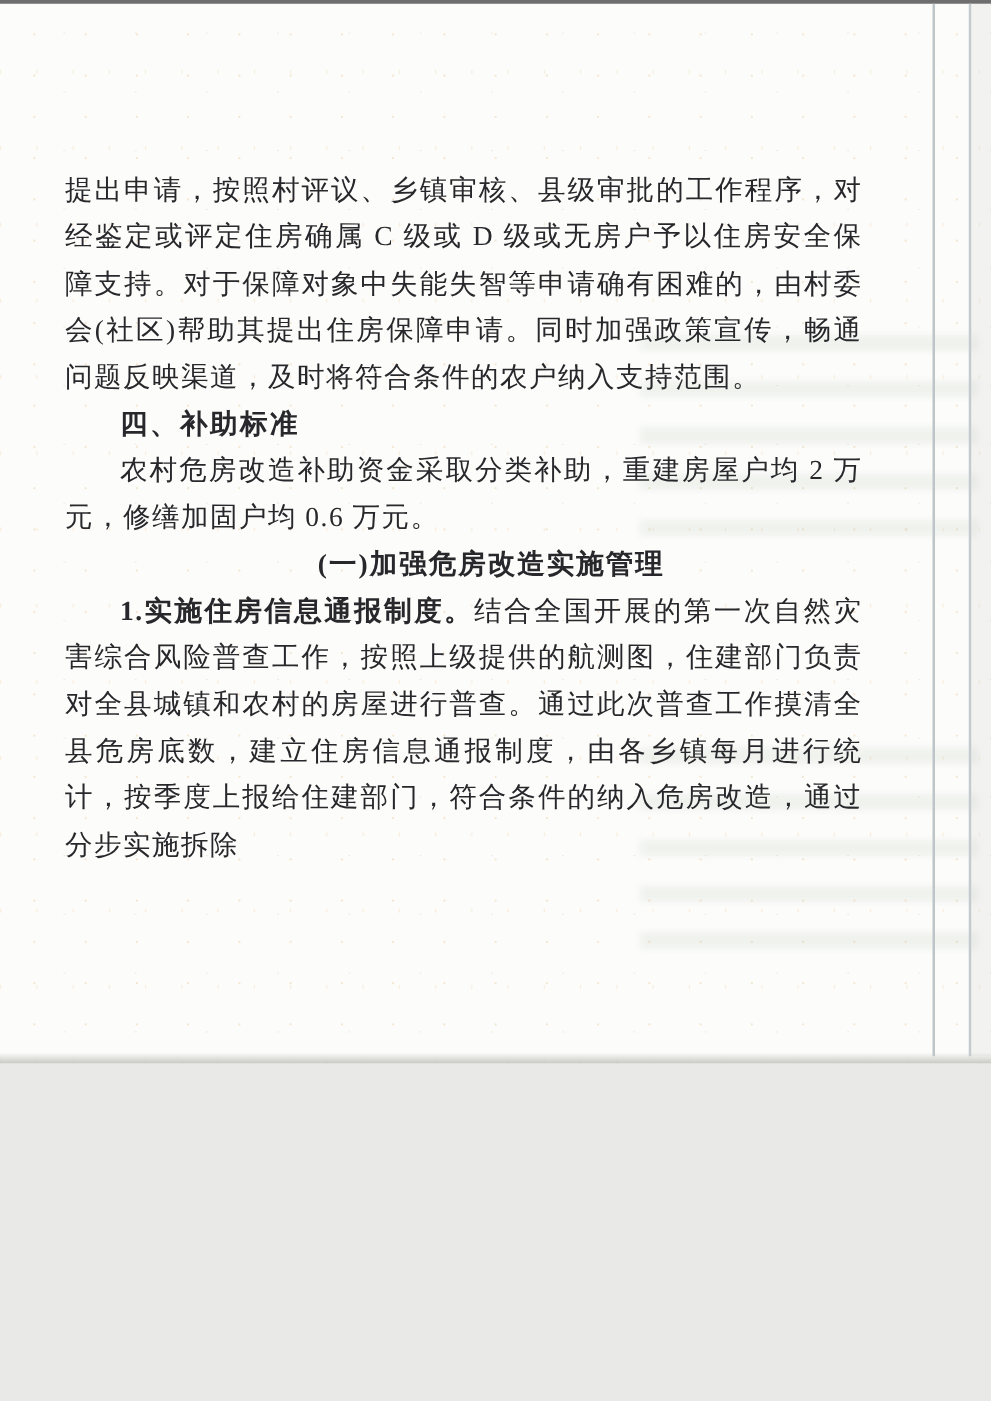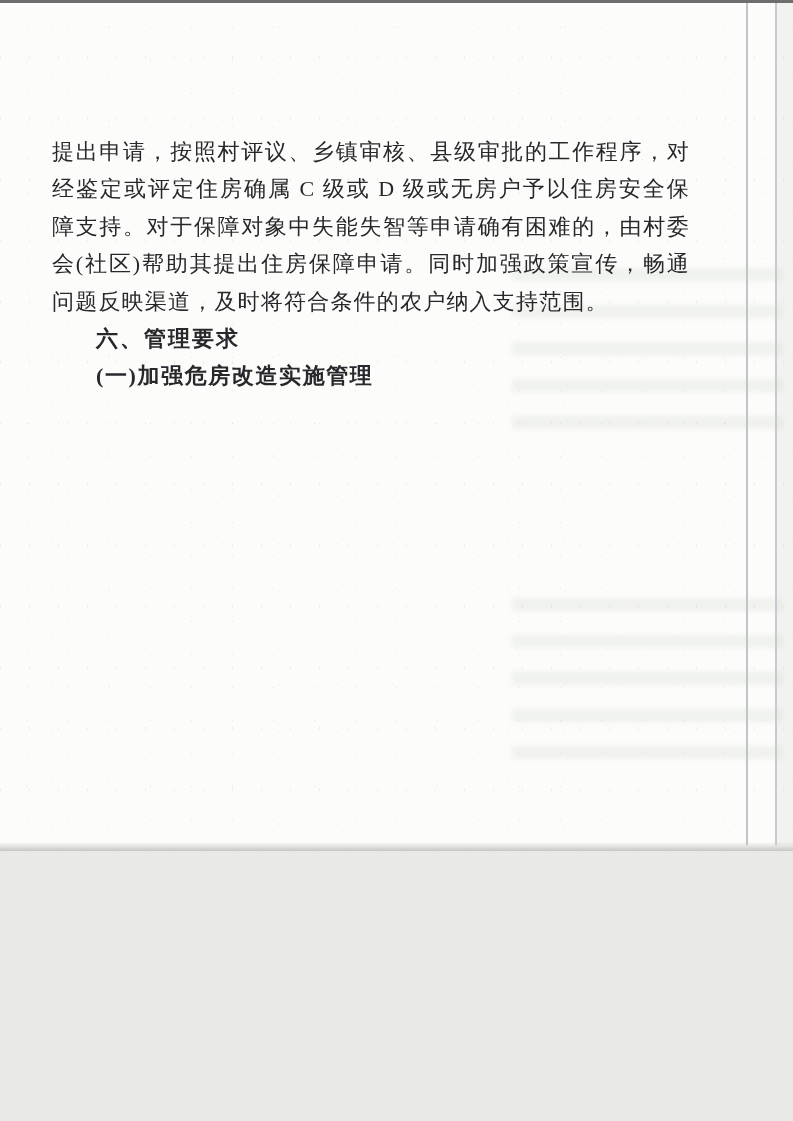--- a/index.html
+++ b/index.html
@@ -67,21 +67,21 @@
   .block.noindent { text-indent: 0; }
   .heading {
     font-family: "Liberation Sans", "DejaVu Sans", sans-serif;
     font-weight: 700;
     letter-spacing: 2px;
     text-align: left;
   }
   .subheading {
     font-weight: 700;
     letter-spacing: 1.6px;
-    text-align: left;
+    text-align: center;
   }
   .run.bold { font-weight: 700; }
 
   .page-number {
     position: absolute;
     left: 52px;
     top: 1032px;
     width: 638px;
     text-align: center;
     font-size: 15px;
@@ -93,22 +93,24 @@
 </head>
 <body>
 
 <div class="scan">
   <div class="top-edge"></div>
   <div class="bleed b1"></div>
   <div class="bleed b2"></div>
 
   <div class="content">
       <div class="block body noindent"><span class="run">提出申请，按照村评议、乡镇审核、县级审批的工作程序，对经鉴定或评定住房确属 C 级或 D 级或无房户予以住房安全保障支持。对于保障对象中失能失智等申请确有困难的，由村委会(社区)帮助其提出住房保障申请。同时加强政策宣传，畅通问题反映渠道，及时将符合条件的农户纳入支持范围。</span></div>
-      <div class="block heading"><span class="run bold">六、管理要求</span></div>
+      <div class="block heading"><span class="run bold">四、补助标准</span></div>
+      <div class="block body"><span class="run">农村危房改造补助资金采取分类补助，重建房屋户均 2 万元，修缮加固户均 0.6 万元。</span></div>
       <div class="block subheading"><span class="run bold">(一)加强危房改造实施管理</span></div>
+      <div class="block body"><span class="run bold">1.实施住房信息通报制度。</span><span class="run">结合全国开展的第一次自然灾害综合风险普查工作，按照上级提供的航测图，住建部门负责对全县城镇和农村的房屋进行普查。通过此次普查工作摸清全县危房底数，建立住房信息通报制度，由各乡镇每月进行统计，按季度上报给住建部门，符合条件的纳入危房改造，通过分步实施拆除</span></div>
     </div>
 
   <div class="page-number">5</div>
 
   <div class="scan-line l1"></div>
   <div class="scan-line l2"></div>
   <div class="right-strip"></div>
   <div class="bottom-edge"></div>
 </div>
 

